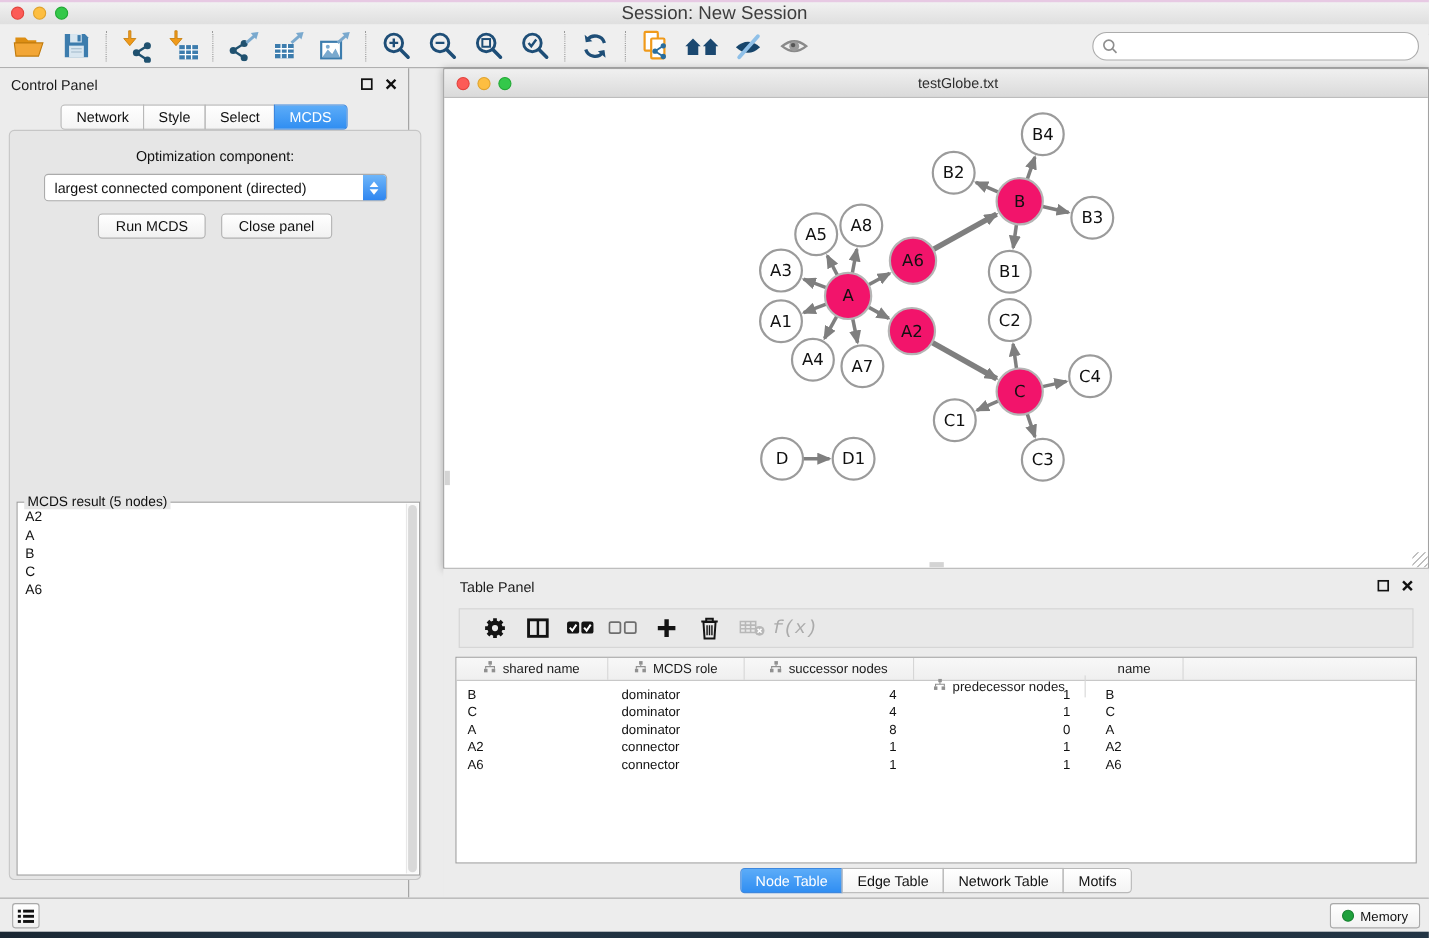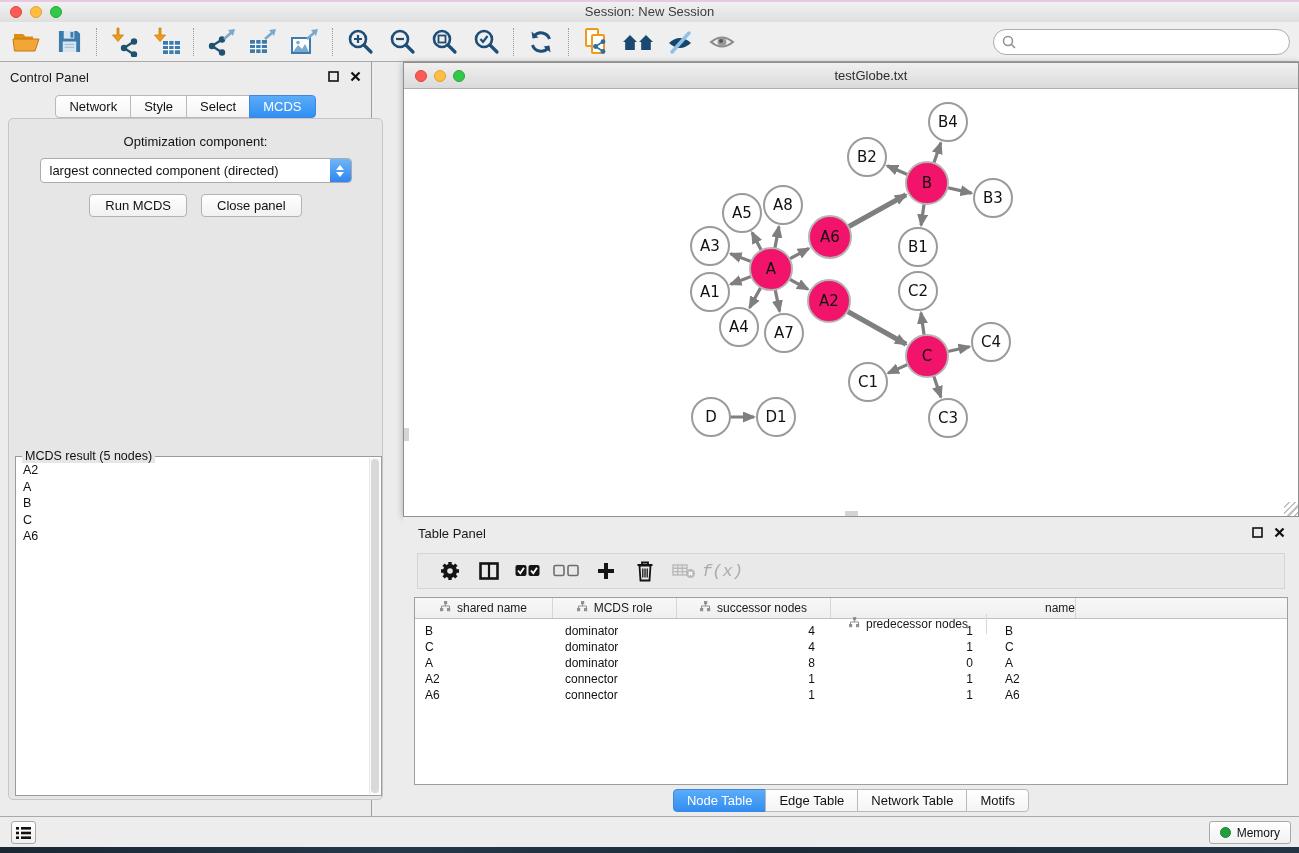--- a/index.html
+++ b/index.html
@@ -2,21 +2,21 @@
 <html><head>
 <meta charset="utf-8">
 <style>
   * { margin:0; padding:0; box-sizing:border-box; }
   html,body { width:1299px; height:853px; }
   body { position:relative; font-family:"Liberation Sans",sans-serif; background:#ECECEC; overflow:hidden; }
 
   
   .titlebar { position:absolute; top:0; left:0; right:0; height:32px;
     background:linear-gradient(#F1F1F1,#D7D7D7); border-top:2px solid #E7C9E3;
-    border-bottom:1px solid #B2B2B2; text-align:center; font-size:13px; color:#3C3C3C; line-height:19px; }
+    border-bottom:1px solid #B2B2B2; text-align:center; font-size:17px; color:#3C3C3C; line-height:19px; }
   .lights { position:absolute; left:10px; top:4px; display:flex; gap:8px; }
   .light { width:12px; height:12px; border-radius:50%; }
   .light.red{background:#FC5B57;border:1px solid #E2443E;}
   .light.yellow{background:#FDBE41;border:1px solid #E0A32E;}
   .light.green{background:#34C84A;border:1px solid #23A936;}
 
   
   .toolbar { position:absolute; top:22px; left:0; right:0; height:40px; background:#EFEFEF;
     border-bottom:1px solid #A9A9A9; display:flex; align-items:center; padding-left:6px; }
   .icon-btn { width:42px; height:32px; display:flex; align-items:center; justify-content:center; }
@@ -526,21 +526,21 @@
           <span><svg width="11" height="11" viewBox="0 0 11 11">
               <g fill="#909090">
                 <rect x="4" y="0" width="3.2" height="3.2"></rect>
                 <rect x="0" y="7" width="3.2" height="3.2"></rect>
                 <rect x="7" y="7" width="3.2" height="3.2"></rect>
               </g>
               <path d="M5.5 3v2M1.5 7V5h8v2" stroke="#909090" fill="none" stroke-width="1"></path>
             </svg></span>
           <span>predecessor nodes</span>
         </div>
-        <div class="th" style="width: 89px; justify-content: flex-end;">
+        <div class="th" style="width: 89px;">
           <span>name</span>
         </div>
         <div class="th filler"></div>
       </div>
     <div id="tp-tbody">
         <div class="tr">
           <div class="td" style="width: 138px; text-align: left; padding-left: 10px; padding-right: 0px;">B</div>
           <div class="td" style="width: 124px; text-align: left; padding-left: 12px; padding-right: 0px;">dominator</div>
           <div class="td" style="width: 154px; text-align: right; padding-left: 0px; padding-right: 16px;">4</div>
           <div class="td" style="width: 156px; text-align: right; padding-left: 0px; padding-right: 14px;">1</div>

